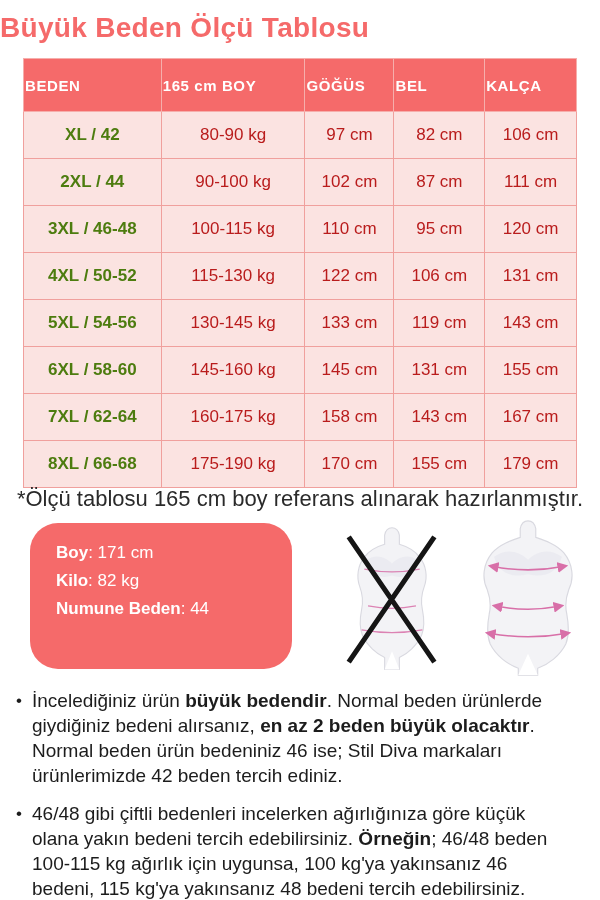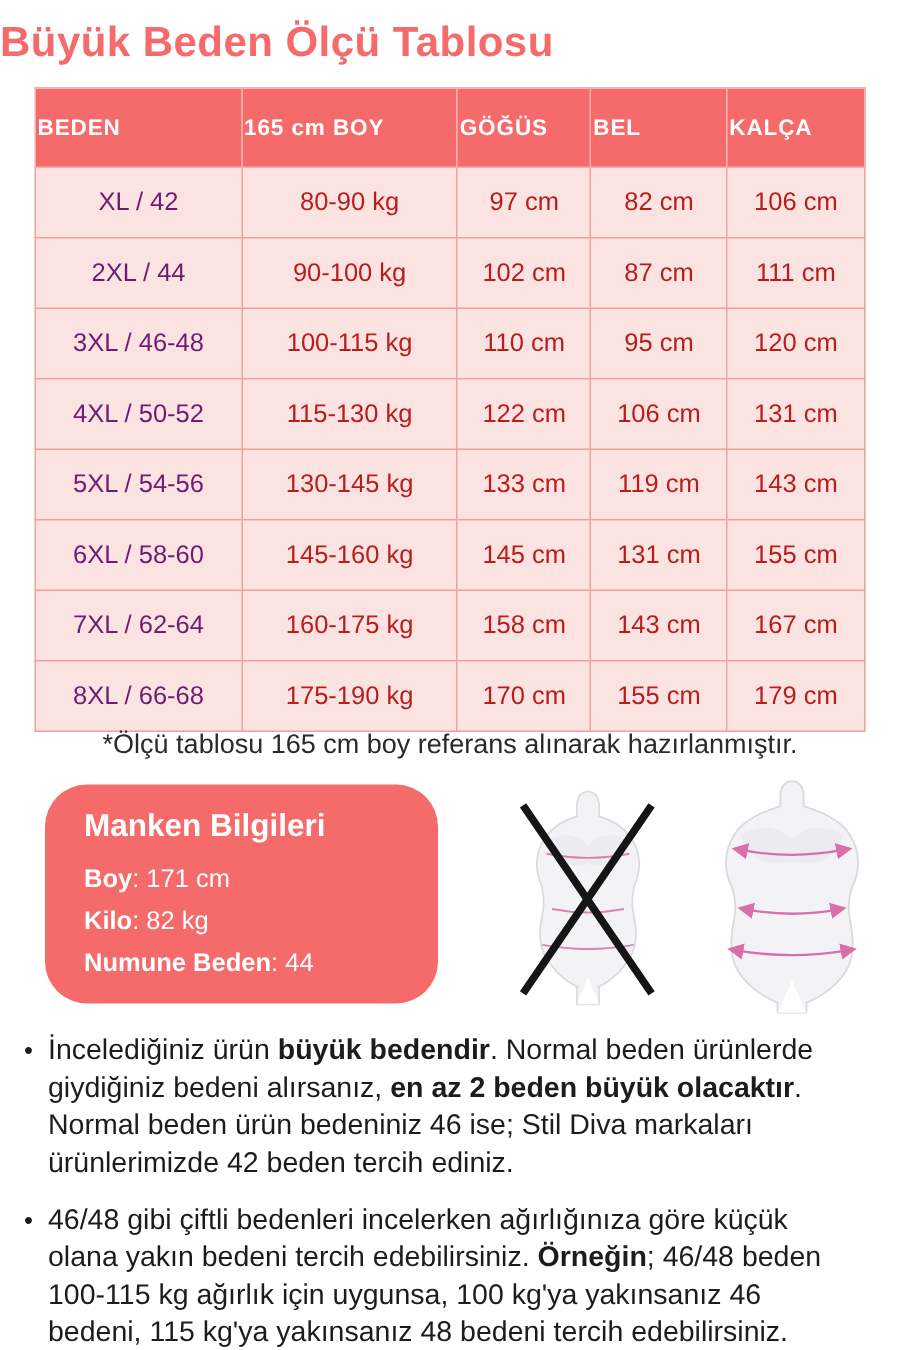--- a/index.html
+++ b/index.html
@@ -27,24 +27,24 @@
   }
   table.size th{
     background:var(--coral);color:#fff;font-size:15px;font-weight:700;
     height:50px;letter-spacing:.6px;text-align:left;
     border:1px solid #f6aeab;
   }
   table.size td{
     background:var(--row-pink);font-size:17px;color:#b91c1c;text-align:center;
     height:44px;border:1px solid var(--cell-border);
   }
-  table.size td.c0{font-weight:400;color:#701a75;}
+  table.size td.c0{font-weight:700;color:#4d7c0f;}
   .footnote{
     position:absolute;top:486px;left:0;width:600px;text-align:center;
-    font-size:18px;color:#2a2a2a;
+    font-size:22px;color:#2a2a2a;
   }
   .model-box{
     position:absolute;left:30px;top:523px;width:262px;height:146px;
     background:var(--coral);border-radius:28px;color:#fff;box-sizing:border-box;
     padding:16px 16px 0 26px;
   }
   .model-box .mtitle{font-size:21px;font-weight:700;margin:0 0 9px 0;}
   .model-box .mline{font-size:17px;line-height:28px;}
   .model-box b{font-weight:700;}
   .fig{position:absolute;}
@@ -140,21 +140,20 @@
           <td>170 cm</td>
           <td>155 cm</td>
           <td>179 cm</td>
         </tr>
       </tbody>
   </table>
 
   <div class="footnote">*Ölçü tablosu 165 cm boy referans alınarak hazırlanmıştır.</div>
 
   <div class="model-box">
-    <div class="mtitle">Manken Bilgileri</div>
     <div class="mline"><b>Boy</b><span>: 171 cm</span></div>
     <div class="mline"><b>Kilo</b><span>: 82 kg</span></div>
     <div class="mline"><b>Numune Beden</b><span>: 44</span></div>
   </div>
 
   <svg class="fig fig-left" width="116" height="152" viewBox="0 0 110 165" aria-hidden="true">
     <path d="M55,4 C51,4 48,7 47,12 L47,22 C40,24 31,28 25,36 C18,45 16,57 20,68 C23,76 24,84 22,93 C20,103 19,112 23,121 C28,132 38,141 47,145 L47,158 L63,158 L63,145 C72,141 82,132 87,121 C91,112 90,103 88,93 C86,84 87,76 90,68 C94,57 92,45 85,36 C79,28 70,24 63,22 L63,12 C62,7 59,4 55,4 Z" fill="var(--body-fill)" stroke="var(--body-outline)" stroke-width="1.2"></path>
     <path d="M26,40 C36,33 46,34 55,43 C64,34 74,33 84,40 C79,56 67,60 55,56 C43,60 31,56 26,40 Z" fill="#ebebf1"></path>
     <path d="M47,158 L55,138 L63,158 Z" fill="#ffffff"></path>
     <g stroke="var(--measure-pink)" stroke-width="1.4" fill="none" opacity="0.85">

